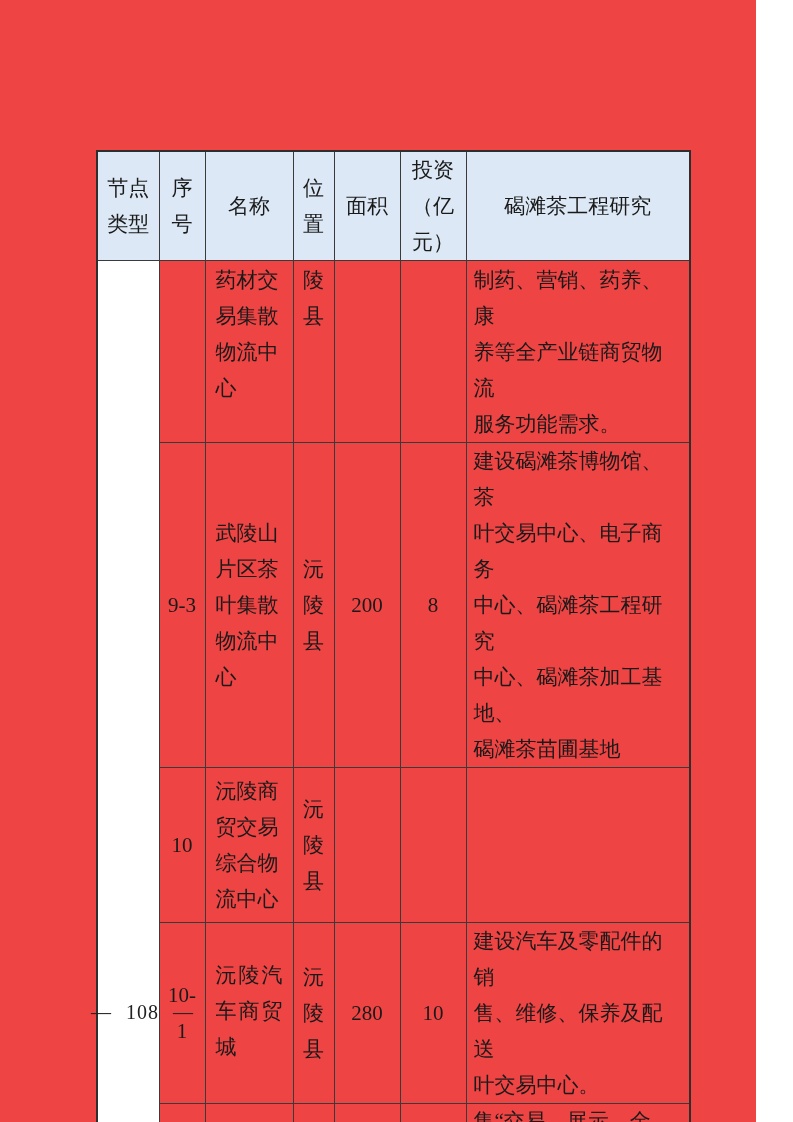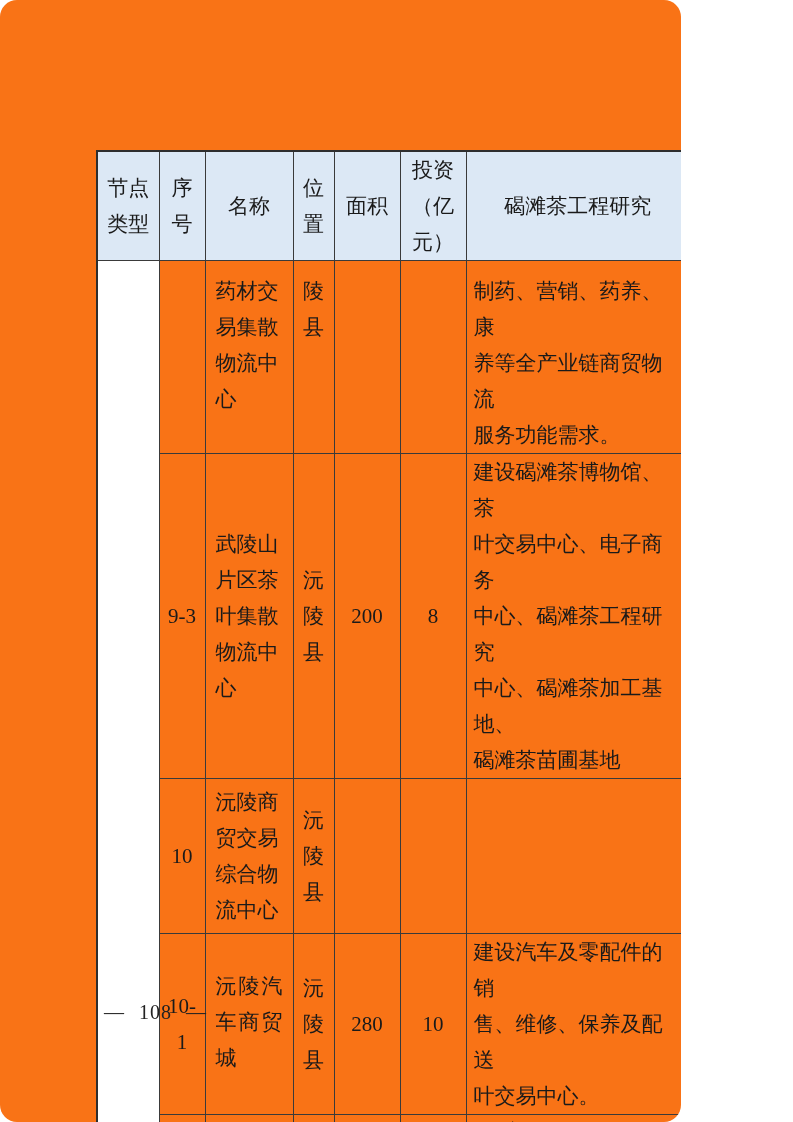--- a/index.html
+++ b/index.html
@@ -1,25 +1,24 @@
 <!DOCTYPE html>
 <html><head>
 <meta charset="utf-8">
 <style>
   * { margin: 0; padding: 0; box-sizing: border-box; }
   html, body { background: #ffffff; }
   .page {
     position: relative;
-    width: 681px;
+    width: 756px;
     height: 1122px;
-    background: #f97316;
+    background: #ef4444;
     font-family: "Liberation Serif", "DejaVu Serif", serif;
     color: #1a1a1a;
     overflow: hidden;
-    border-radius: 17px;
   }
   table.doc-table {
     position: absolute;
     left: 96px;
     top: 150px;
     width: 593px;
     border-collapse: collapse;
     table-layout: fixed;
     border: 2px solid #2e2e2e;
   }
@@ -39,30 +38,30 @@
     padding: 0;
   }
   .c-merged { background: #ffffff; }
   .c-seq { text-align: center; font-family: Liberation Serif, serif; }
   .c-name { text-align: left; padding: 0 10px; }
   .c-name.dist { text-align: justify; text-align-last: justify; font-family: Liberation Mono, monospace; }
   .c-loc { text-align: center; }
   .c-num { text-align: center; }
   .c-func { text-align: left; padding: 0 7px; margin-left: 36px; }
   tr.r1 { height: 148px; }
-  tr.r1 td { vertical-align: top; padding-top: 12px; }
+  tr.r1 td { vertical-align: top; padding-top: 1px; }
   tr.r1 td.c-merged { vertical-align: middle; padding-top: 0; }
   tr.r2 { height: 191px; }
   tr.r3 { height: 155px; }
   tr.r4 { height: 113px; }
   tr.r5 { height: 104px; }
   tr.r5 td { line-height: 34px; }
   .footer-pageno {
     position: absolute;
-    left: 104px;
+    left: 91px;
     top: 1001px;
     font-size: 20px;
     letter-spacing: 1px;
     word-spacing: 8px;
     color: #222222;
   }
 </style>
 </head>
 <body>
 

